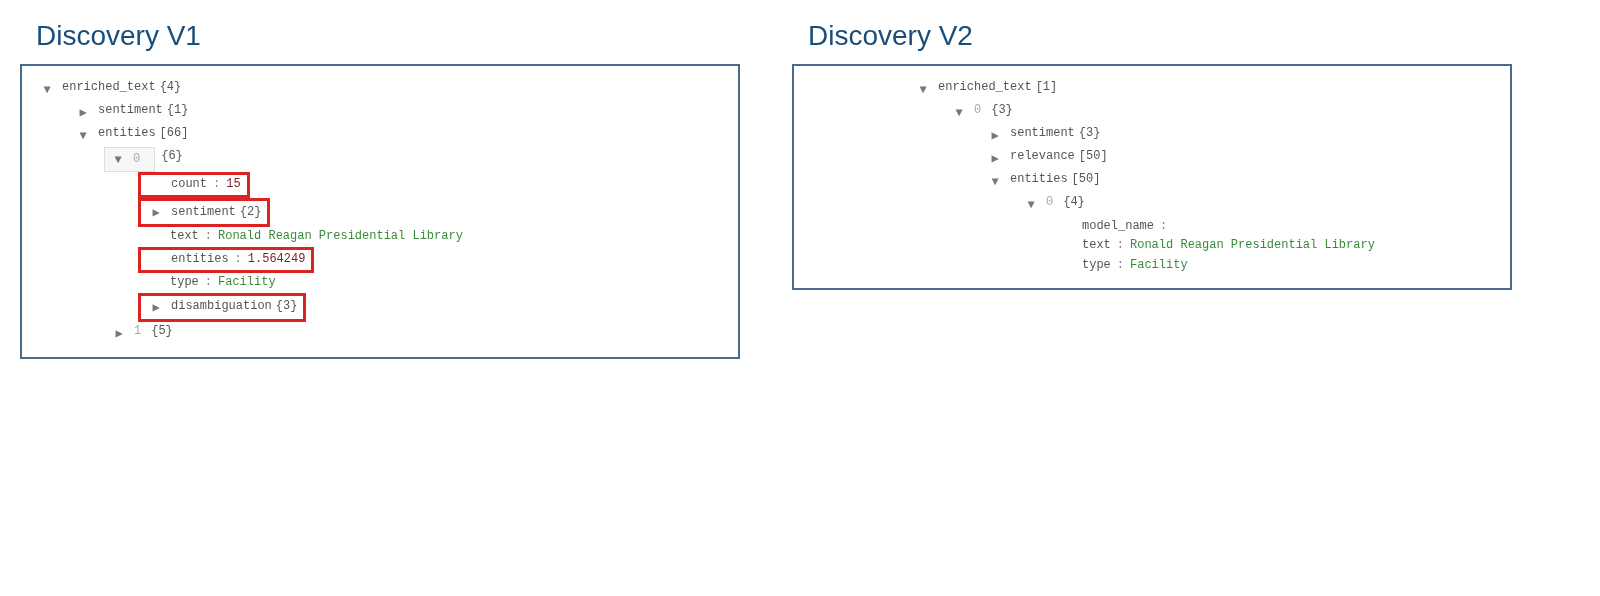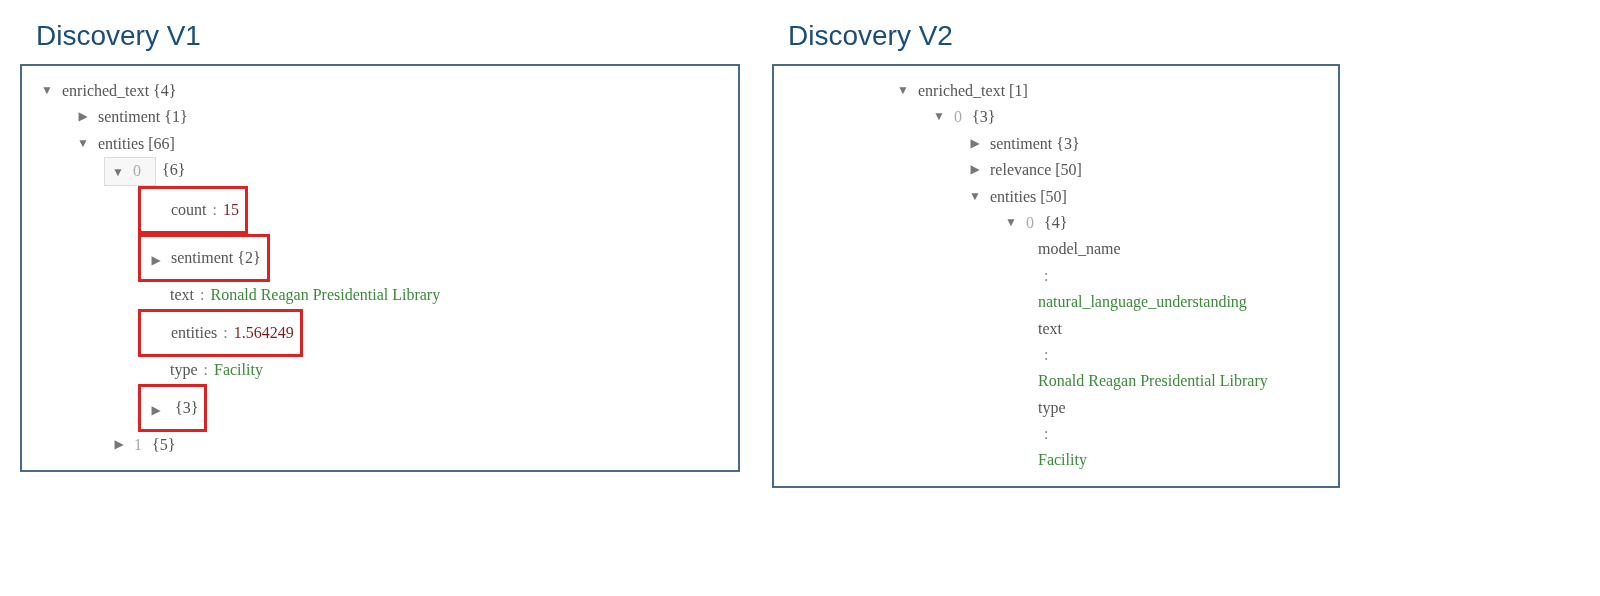--- a/index.html
+++ b/index.html
@@ -9,79 +9,79 @@
     }
     body {
       font-family: -apple-system, BlinkMacSystemFont, "Segoe UI", sans-serif;
       background: #fff;
       padding: 20px;
       width: 1600px;
       height: 596px;
     }
     .container {
       display: flex;
-      gap: 32px;
+      gap: 52px;
     }
     .panel {
       flex: 0 0 auto;
     }
     .panel-left {
       width: 720px;
     }
     .panel-right {
-      width: 568px;
+      width: 720px;
     }
     .panel-title {
       color: #1a4e7a;
       font-size: 28px;
       font-weight: 500;
       margin-bottom: 12px;
       padding-left: 16px;
     }
     .json-box {
       border: 2px solid #4a6a8a;
       padding: 12px 16px;
-      font-family: Liberation Serif, serif;
-      font-size: 16px;
+      font-family: Liberation Mono, monospace;
+      font-size: 12px;
       line-height: 1.65;
       color: #555;
     }
     .row {
       display: flex;
       align-items: flex-start;
       white-space: nowrap;
     }
     .indent-0 { padding-left: 0; }
     .indent-1 { padding-left: 36px; }
     .indent-2 { padding-left: 72px; }
     .indent-3 { padding-left: 108px; }
-    .indent-4 { padding-left: 144px; flex-direction: column; }
+    .indent-4 { padding-left: 144px; }
     .caret {
       display: inline-block;
       width: 18px;
       color: #777;
       font-size: 14px;
       text-align: center;
       margin-right: 6px;
       position: relative;
       top: 0px;
     }
     .caret-down::before { content: "▼"; font-size: 12px;}
     .caret-right::before { content: "▶"; font-size: 12px;}
     .key { color: #555; }
     .idx { color: #aaa; margin-right: 10px; }
     .meta { color: #555; }
     .colon { color: #888; margin: 0 6px; }
     .val-num { color: #7f1d1d; }
     .val-str { color: #3a8a3a; }
     .hl {
       border: 3px solid #d22;
-      padding: 8px 6px;
+      padding: 0 6px;
       display: inline-flex;
-      align-items: flex-end;
+      align-items: center;
       margin-left: -8px;
     }
     .hl .caret { margin-left: 0; }
     .node-box {
       border: 1px solid #ddd;
       background: #f7f7f7;
       display: inline-flex;
       align-items: center;
       padding: 0 4px;
       margin-left: -6px;
@@ -174,20 +174,21 @@
       <div class="row indent-3">
         <span class="caret"></span>
         <span class="key">type</span>
         <span class="colon">:</span>
         <span class="val-str">Facility</span>
       </div>
 
       <div class="row indent-3">
         <span class="hl">
           <span class="caret caret-right"></span>
+          <span class="key">disambiguation</span>
           <span class="meta ml">{3}</span>
         </span>
       </div>
 
       <div class="row indent-2">
         <span class="caret caret-right"></span>
         <span class="idx">1</span>
         <span class="meta">{5}</span>
       </div>
 
@@ -231,21 +232,20 @@
       <div class="row indent-3">
         <span class="caret caret-down"></span>
         <span class="idx">0</span>
         <span class="meta">{4}</span>
       </div>
 
       <div class="row indent-4">
         <span class="caret"></span>
         <span class="key">model_name</span>
         <span class="colon">:</span>
-        <span class="val-str wrap-text">natural_language_understanding</span>
       </div>
 
 
       <div class="row indent-4">
         <span class="caret"></span>
         <span class="key">text</span>
         <span class="colon">:</span>
         <span class="val-str wrap-text-narrow">Ronald Reagan Presidential Library</span>
       </div>
 

